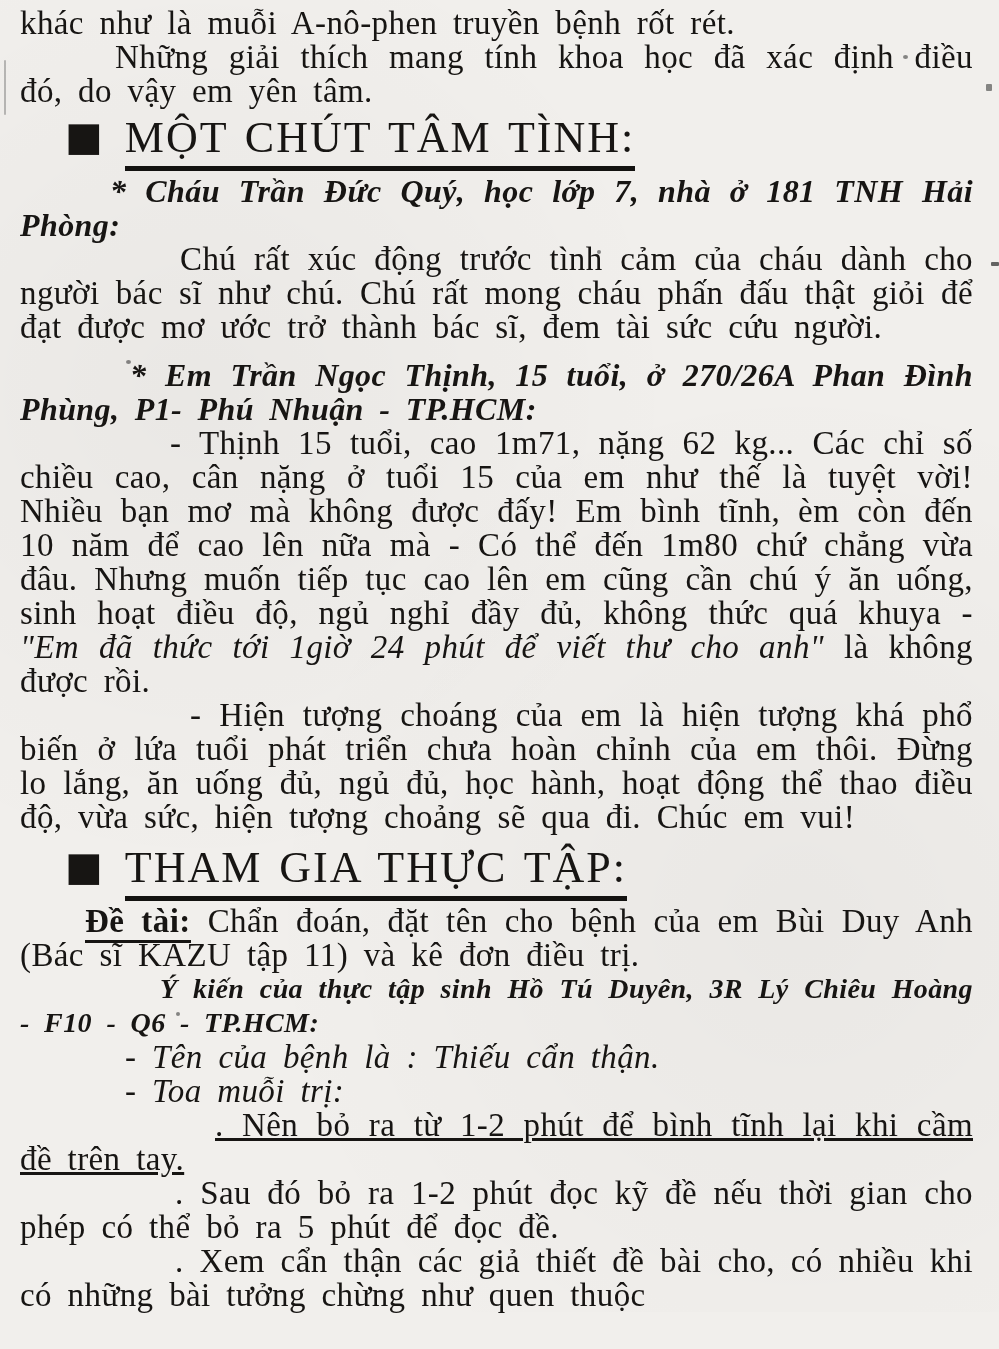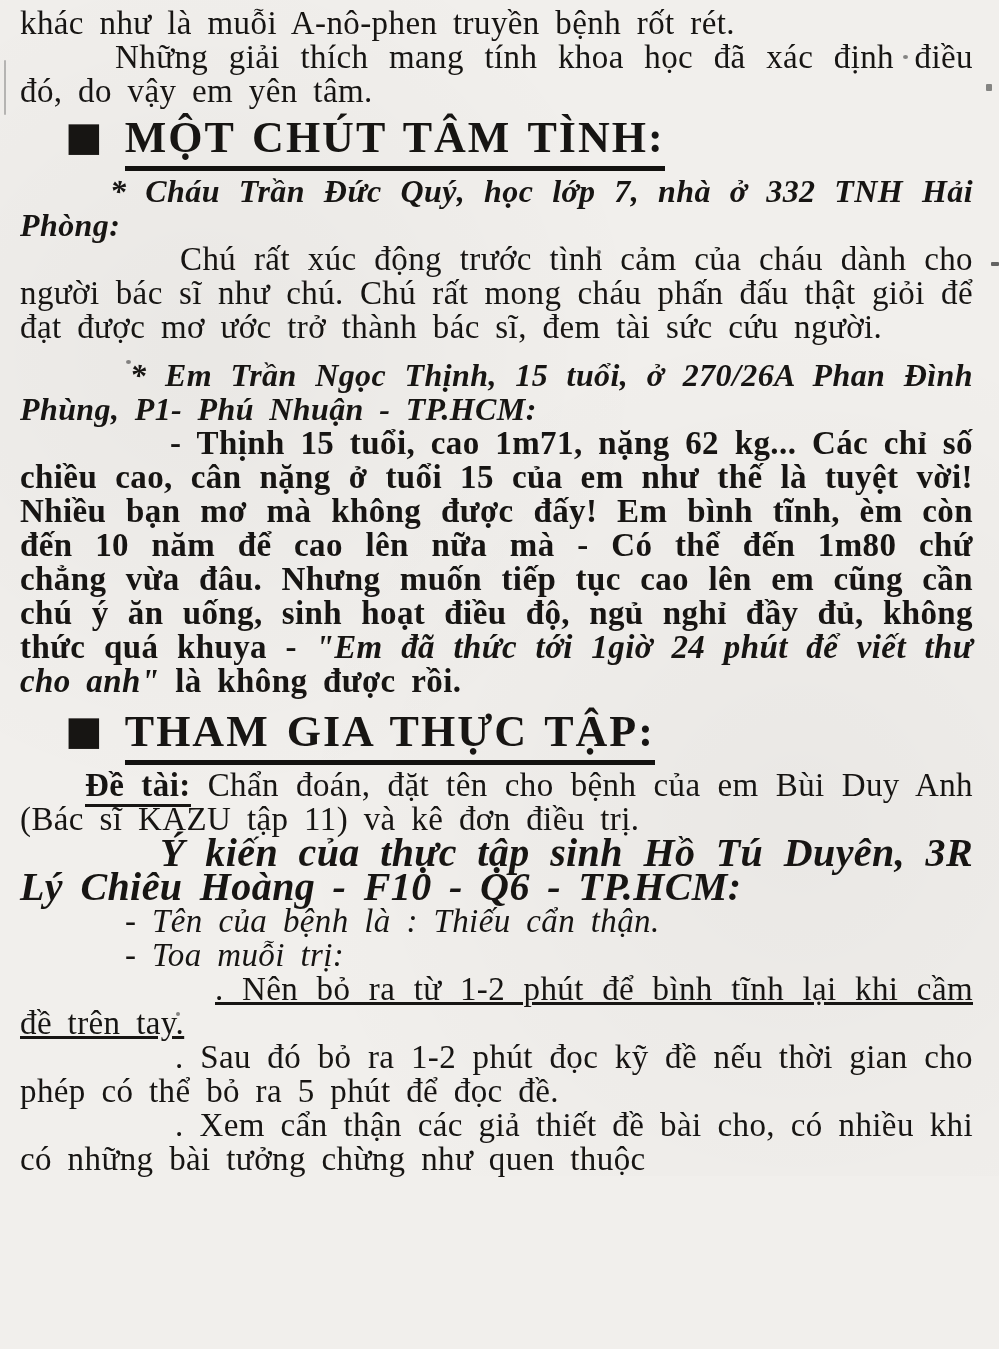--- a/index.html
+++ b/index.html
@@ -25,34 +25,34 @@
     text-align: justify;
     letter-spacing: 0.4px;
     word-spacing: 7px;
   }
   .ind-65  { text-indent: 65px; }
   .ind-90  { text-indent: 90px; }
   .ind-95  { text-indent: 95px; }
   .ind-105 { text-indent: 105px; font-style: italic; }
   .ind-110 { text-indent: 110px; }
   .ind-140 { text-indent: 140px; }
-  .ind-150 { text-indent: 150px; font-weight: bold; }
+  .ind-150 { text-indent: 150px; }
   .ind-155 { text-indent: 155px; }
   .ind-160 { text-indent: 160px; }
   .ind-170 { text-indent: 170px; }
   .ind-195 { text-indent: 195px; text-decoration: underline; }
   .sender {
     font-weight: bold;
     font-style: italic;
     font-size: 32px;
   }
   .section-heading {
     font-size: 44px;
     line-height: 48px;
-    font-weight: bold;
+    font-weight: normal;
     letter-spacing: 2px;
     margin: 6px 0 12px 45px;
     text-align: left;
     text-indent: 0;
     word-spacing: 4px;
     white-space: nowrap;
   }
   .heading-bullet {
     display: inline-block;
     margin-right: 20px;
@@ -69,21 +69,21 @@
   .quote-italic { font-style: italic; }
   .topic-label {
     font-weight: bold;
     border-bottom: 3px solid #171513;
     padding-bottom: 1px;
     margin-top: 28px;
   }
   .opinion {
     font-weight: bold;
     font-style: italic;
-    font-size: 40px;
+    font-size: 28px;
   }
   
   .speck {
     position: absolute;
     background: #4a4a4a;
     border-radius: 50%;
     opacity: 0.65;
   }
   .s1 { left: 903px; top: 55px;  width: 5px; height: 4px; }
   .s2 { left: 986px; top: 84px;  width: 6px; height: 7px; border-radius: 1px; }
@@ -98,25 +98,26 @@
 
 <div class="page">
 
   <p>khác như là muỗi A-nô-phen truyền bệnh rốt rét.</p>
   <p class="ind-95">Những giải thích mang tính khoa học đã xác định điều đó, do vậy em yên tâm.</p>
 
   <p class="section-heading">
     <span class="heading-bullet">■</span><span class="heading-text">MỘT CHÚT TÂM TÌNH:</span>
   </p>
 
-  <p class="sender ind-90">* Cháu Trần Đức Quý, học lớp 7, nhà ở 332 TNH Hải Phòng:</p>
+  <p class="sender ind-90">* Cháu Trần Đức Quý, học lớp 7, nhà ở 181 TNH Hải Phòng:</p>
   <p class="ind-160">Chú rất xúc động trước tình cảm của cháu dành cho người bác sĩ như chú. Chú rất mong cháu phấn đấu thật giỏi để đạt được mơ ước trở thành bác sĩ, đem tài sức cứu người.</p>
 
   <p class="sender ind-110 letter-2">* Em Trần Ngọc Thịnh, 15 tuổi, ở 270/26A Phan Đình Phùng, P1- Phú Nhuận - TP.HCM:</p>
   <p class="ind-150"><span>- Thịnh 15 tuổi, cao 1m71, nặng 62 kg... Các chỉ số chiều cao, cân nặng ở tuổi 15 của em như thế là tuyệt vời! Nhiều bạn mơ mà không được đấy! Em bình tĩnh, èm còn đến 10 năm để cao lên nữa mà - Có thể đến 1m80 chứ chẳng vừa đâu. Nhưng muốn tiếp tục cao lên em cũng cần chú ý ăn uống, sinh hoạt điều độ, ngủ nghỉ đầy đủ, không thức quá khuya - </span><span class="quote-italic">"Em đã thức tới 1giờ 24 phút để viết thư cho anh"</span><span> là không được rồi.</span></p>
+  <p class="ind-170">- Hiện tượng choáng của em là hiện tượng khá phổ biến ở lứa tuổi phát triển chưa hoàn chỉnh của em thôi. Đừng lo lắng, ăn uống đủ, ngủ đủ, học hành, hoạt động thể thao điều độ, vừa sức, hiện tượng choảng sẽ qua đi. Chúc em vui!</p>
 
   <p class="section-heading h2-block">
     <span class="heading-bullet">■</span><span class="heading-text">THAM GIA THỰC TẬP:</span>
   </p>
 
   <p class="ind-65"><span class="topic-label">Đề tài:</span> <span>Chẩn đoán, đặt tên cho bệnh của em Bùi Duy Anh (Bác sĩ KAZU tập 11) và kê đơn điều trị.</span></p>
 
   <p class="opinion ind-140">Ý kiến của thực tập sinh Hồ Tú Duyên, 3R Lý Chiêu Hoàng - F10 - Q6 - TP.HCM:</p>
 
   <p class="ind-105">- Tên của bệnh là : Thiếu cẩn thận.</p>

